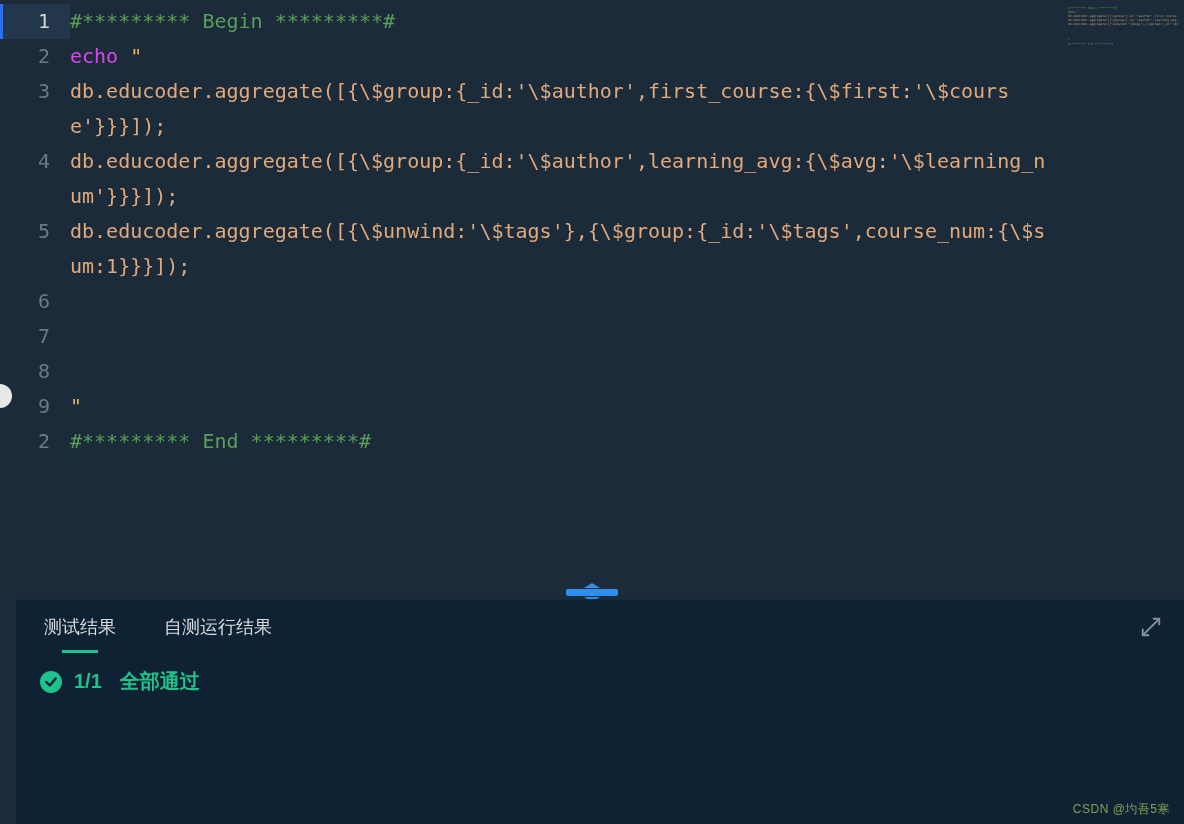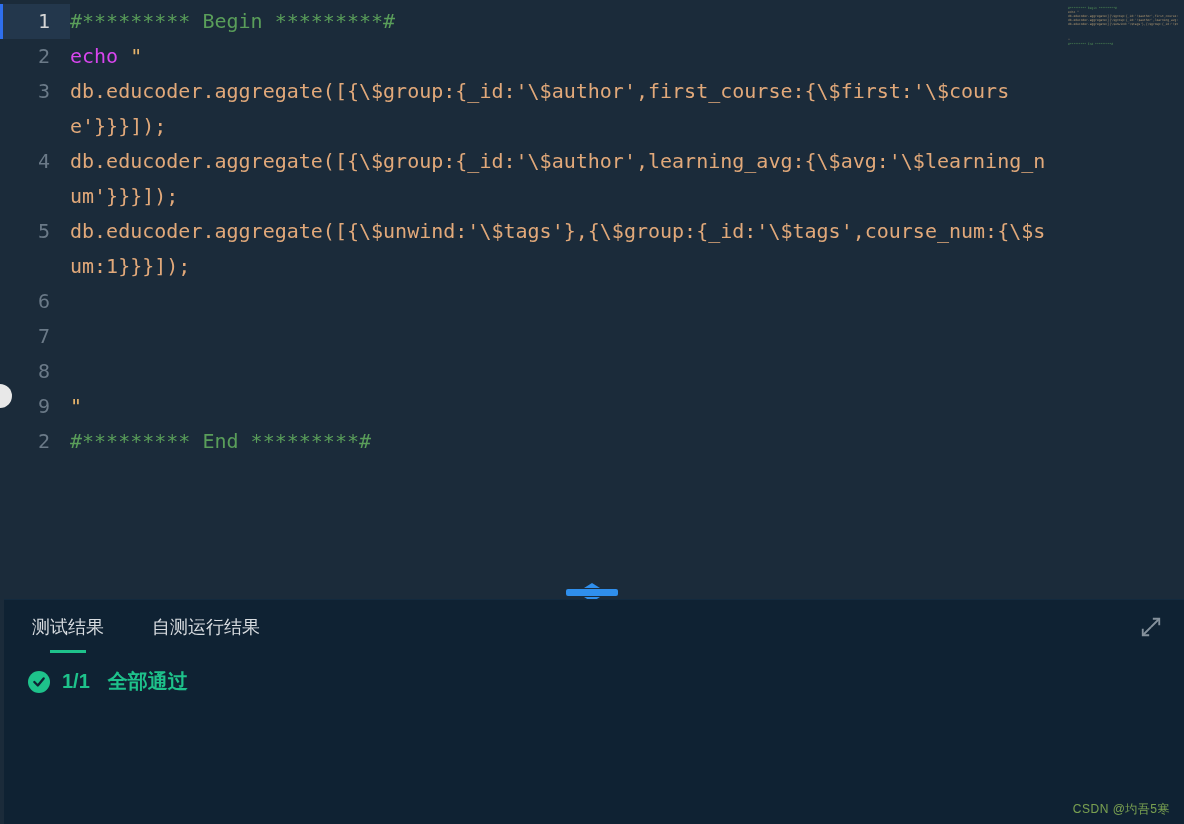--- a/index.html
+++ b/index.html
@@ -84,21 +84,21 @@
     left:50%; transform:translateX(-50%);
     width:0; height:0;
     border-left:8px solid transparent;
     border-right:8px solid transparent;
   }
   .divider .grip::before { top:-6px; border-bottom:5px solid #2f8fed; }
   .divider .grip::after  { bottom:-6px; border-top:5px solid #2f8fed; }
 
   .bottom-panel {
     position: absolute;
-    left: 4px; right: 0; bottom: 0;
+    left: 16px; right: 0; bottom: 0;
     height: 225px;
     background: #0f2233;
     border-top: 1px solid #132a3e;
     font-family: "PingFang SC","Microsoft YaHei",sans-serif;
   }
   .tabs {
     display: flex;
     align-items: center;
     height: 54px;
     padding: 0 28px;

